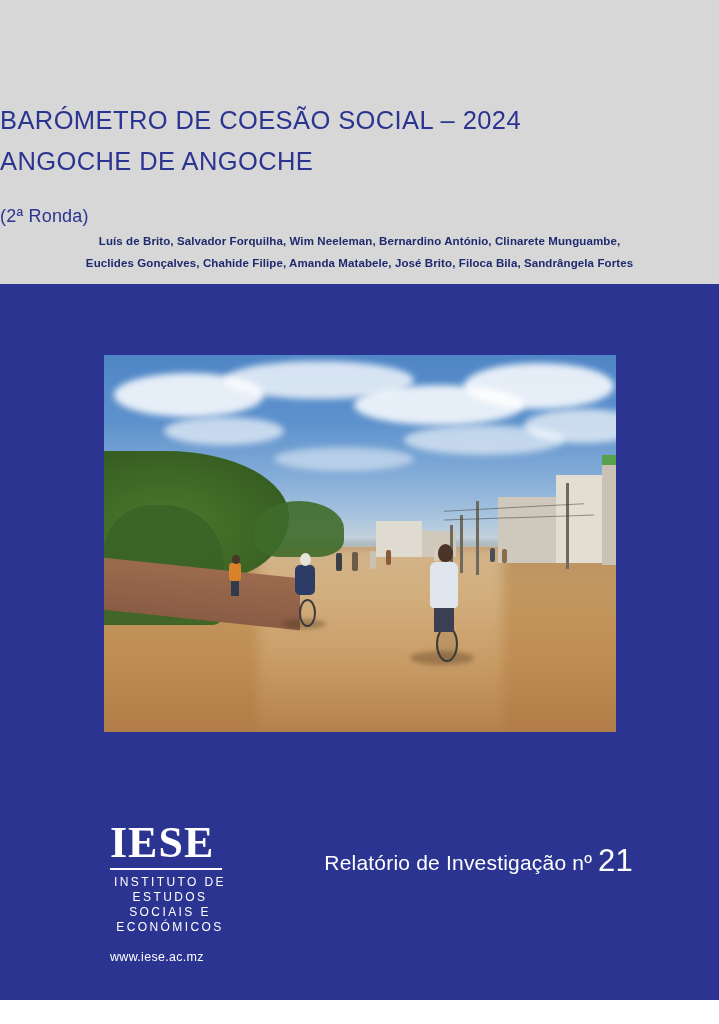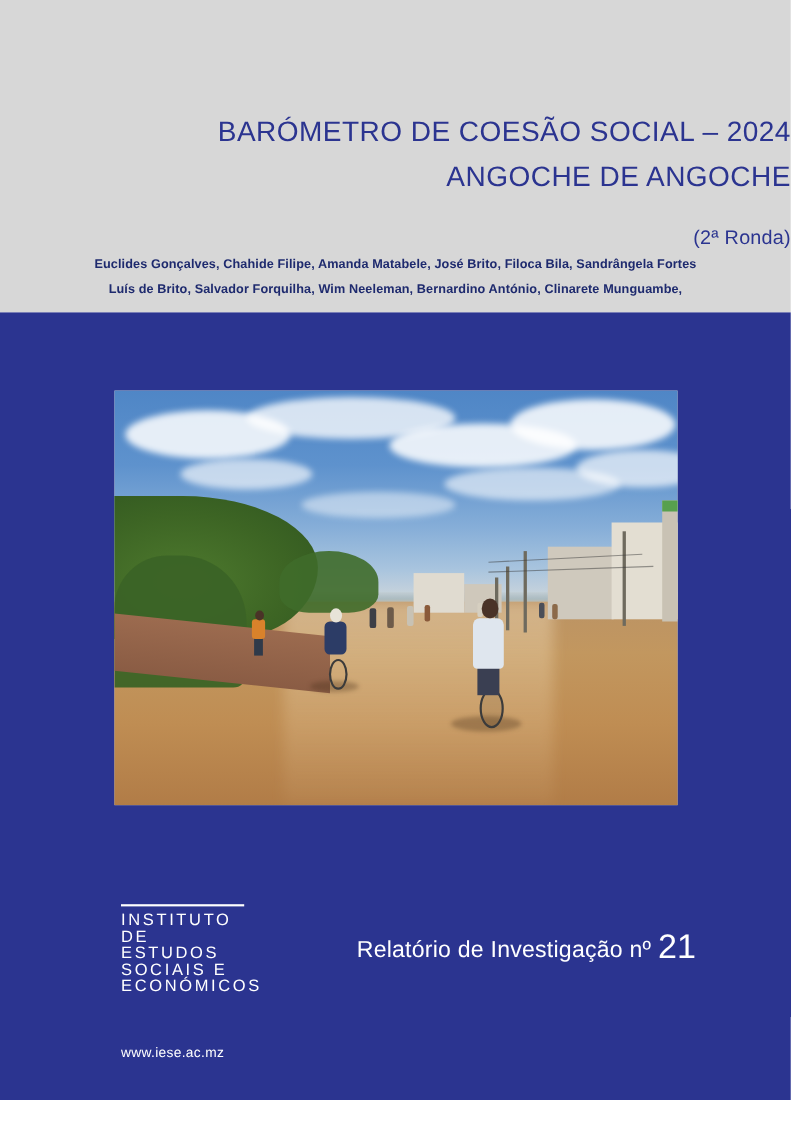--- a/index.html
+++ b/index.html
@@ -48,21 +48,21 @@
     height: 24px;
     background: #ffffff;
   }
 
   
   .title-block {
     position: absolute;
     left: 0;
     top: 100px;
     width: 719px;
-    text-align: right;
+    text-align: left;
   }
   .title-line {
     color: #2b3490;
     font-size: 25.5px;
     letter-spacing: 0.4px;
     line-height: 41px;
     font-weight: normal;
   }
   .subtitle-line {
     color: #2b3490;
@@ -335,24 +335,25 @@
     letter-spacing: 1px;
     line-height: 46px;
   }
   .logo-rule {
     width: 112px;
     height: 2px;
     background: #ffffff;
     margin: 2px 0 5px 0;
   }
   .logo-sub div {
-    font-size: 15px;
+    font-size: 12px;
     letter-spacing: 2.4px;
     line-height: 15px;
     text-transform: uppercase;
+    text-align: center;
   }
   .logo-url {
     position: absolute;
     left: 110px;
     top: 950px;
     color: #ffffff;
     font-size: 12.5px;
     letter-spacing: 0.3px;
   }
 
@@ -381,22 +382,22 @@
   <div class="top-band"></div>
   <div class="blue-band"></div>
 
   <div class="title-block">
     <div class="title-line">BARÓMETRO DE COESÃO SOCIAL – 2024</div>
     <div class="title-line">ANGOCHE DE ANGOCHE</div>
     <div class="subtitle-line">(2ª Ronda)</div>
   </div>
 
   <div class="authors">
+    <div>Luís de Brito, Salvador Forquilha, Wim Neeleman, Bernardino António, Clinarete Munguambe,</div>
     <div>Euclides Gonçalves, Chahide Filipe, Amanda Matabele, José Brito, Filoca Bila, Sandrângela Fortes</div>
-    <div>Luís de Brito, Salvador Forquilha, Wim Neeleman, Bernardino António, Clinarete Munguambe,</div>
   </div>
 
   <div class="photo-frame">
     <div class="photo">
 
       <div class="cloud c1"></div>
       <div class="cloud c2"></div>
       <div class="cloud c3"></div>
       <div class="cloud c4"></div>
       <div class="cloud c5"></div>
@@ -454,20 +455,21 @@
 
       <div class="person-orange">
         <div class="po-legs"></div>
         <div class="po-top"></div>
         <div class="po-head"></div>
       </div>
     </div>
   </div>
 
   <div class="logo">
+    <div class="logo-main">IESE</div>
     <div class="logo-rule"></div>
     <div class="logo-sub">
       <div>Instituto de</div>
       <div>Estudos</div>
       <div>Sociais e</div>
       <div>Económicos</div>
     </div>
   </div>
 
   <div class="logo-url">www.iese.ac.mz</div>

